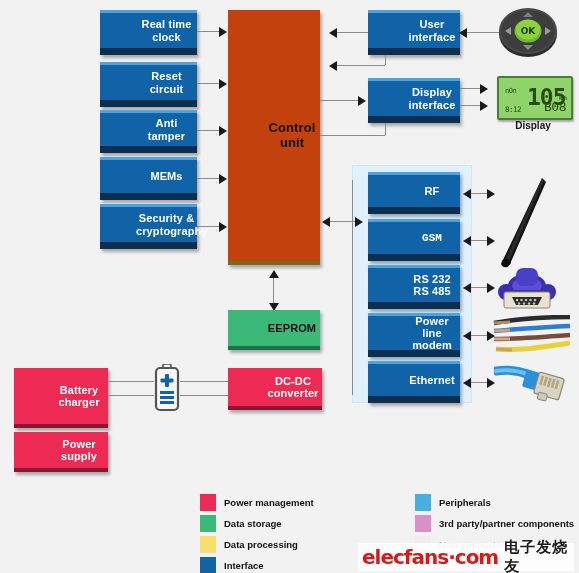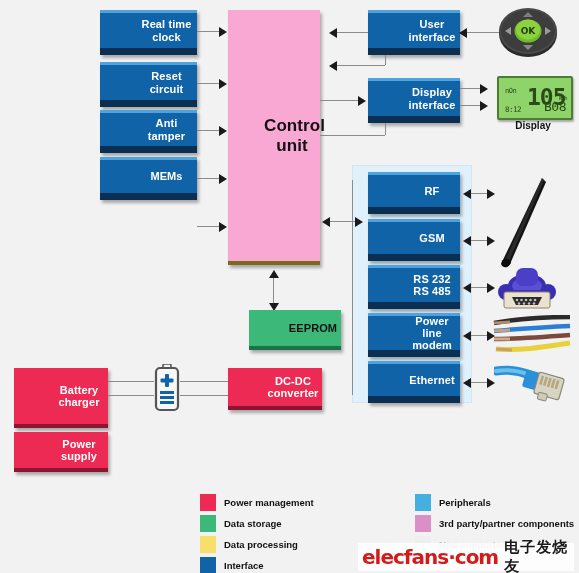--- a/index.html
+++ b/index.html
@@ -28,22 +28,22 @@
 
   
   .blue{
     color:#ffffff;font-size:11px;
     background:#1163a8;
     border-top:3px solid #4ea3dd;
     border-bottom:7px solid #0a2f52;
   }
   
   .yellow{
-    color:#111;font-size:17px;
-    background:#f9a8d4;
+    color:#111;font-size:13px;
+    background:#c2410c;
     border-bottom:4px solid #7b6a1c;
   }
   
   .green{
     color:#111;font-size:11px;
     background:#3cb878;
     border-bottom:4px solid #1c7346;
   }
   
   .red{
@@ -117,20 +117,26 @@
     <span class="lbl">
       <span>Reset</span><br>
       <span>circuit</span>
     </span>
   </div>
   <div class="blk blue" style="left:100px;top:110px;width:97px;height:43px;">
     <span class="lbl">Anti tamper</span>
   </div>
   <div class="blk blue" style="left:100px;top:157px;width:97px;height:43px;">
     <span class="lbl">MEMs</span>
+  </div>
+  <div class="blk blue" style="left:100px;top:204px;width:97px;height:45px;">
+    <span class="lbl">
+      <span>Security &amp;</span><br>
+      <span>cryptography</span>
+    </span>
   </div>
 
   <div class="ln hl" style="left:197px;top:31px;width:24px;"></div>
   <div class="arw arw-r" style="left:219px;top:27px;"></div>
   <div class="ln hl" style="left:197px;top:83px;width:24px;"></div>
   <div class="arw arw-r" style="left:219px;top:79px;"></div>
   <div class="ln hl" style="left:197px;top:130px;width:24px;"></div>
   <div class="arw arw-r" style="left:219px;top:126px;"></div>
   <div class="ln hl" style="left:197px;top:178px;width:24px;"></div>
   <div class="arw arw-r" style="left:219px;top:174px;"></div>
@@ -138,21 +144,21 @@
   <div class="arw arw-r" style="left:219px;top:222px;"></div>
 
   <div class="blk yellow" style="left:228px;top:10px;width:92px;height:255px;">
     <span class="lbl">Control unit</span>
   </div>
 
   <div class="ln vl" style="left:273px;top:272px;height:36px;"></div>
   <div class="arw arw-u" style="left:269px;top:270px;"></div>
   <div class="arw arw-d" style="left:269px;top:303px;"></div>
 
-  <div class="blk green" style="left:228px;top:310px;width:92px;height:40px;margin-left:21px;">
+  <div class="blk green" style="left:228px;top:310px;width:92px;height:40px;">
     <span class="lbl">EEPROM</span>
   </div>
 
   <div class="blk blue" style="left:368px;top:10px;width:92px;height:45px;">
     <span class="lbl">
       <span>User</span><br>
       <span>interface</span>
     </span>
   </div>
   <div class="blk blue" style="left:368px;top:78px;width:92px;height:45px;">
@@ -181,21 +187,21 @@
   <div class="arw arw-r" style="left:480px;top:101px;"></div>
 
   <div class="ln vl" style="left:385px;top:123px;height:12px;"></div>
   <div class="ln hl" style="left:320px;top:135px;width:65px;"></div>
 
   <div class="periph-panel" style="left:352px;top:165px;width:118px;height:236px;"></div>
 
   <div class="blk blue" style="left:368px;top:172px;width:92px;height:42px;">
     <span class="lbl">RF</span>
   </div>
-  <div class="blk blue" style="left:368px;top:219px;width:92px;height:42px;">
+  <div class="blk blue" style="left:368px;top:219px;width:92px;height:42px;font-family:Liberation Mono, monospace;">
     <span class="lbl">GSM</span>
   </div>
   <div class="blk blue" style="left:368px;top:265px;width:92px;height:44px;">
     <span class="lbl">
       <span>RS 232</span><br>
       <span>RS 485</span>
     </span>
   </div>
   <div class="blk blue" style="left:368px;top:313px;width:92px;height:44px;">
     <span class="lbl">

